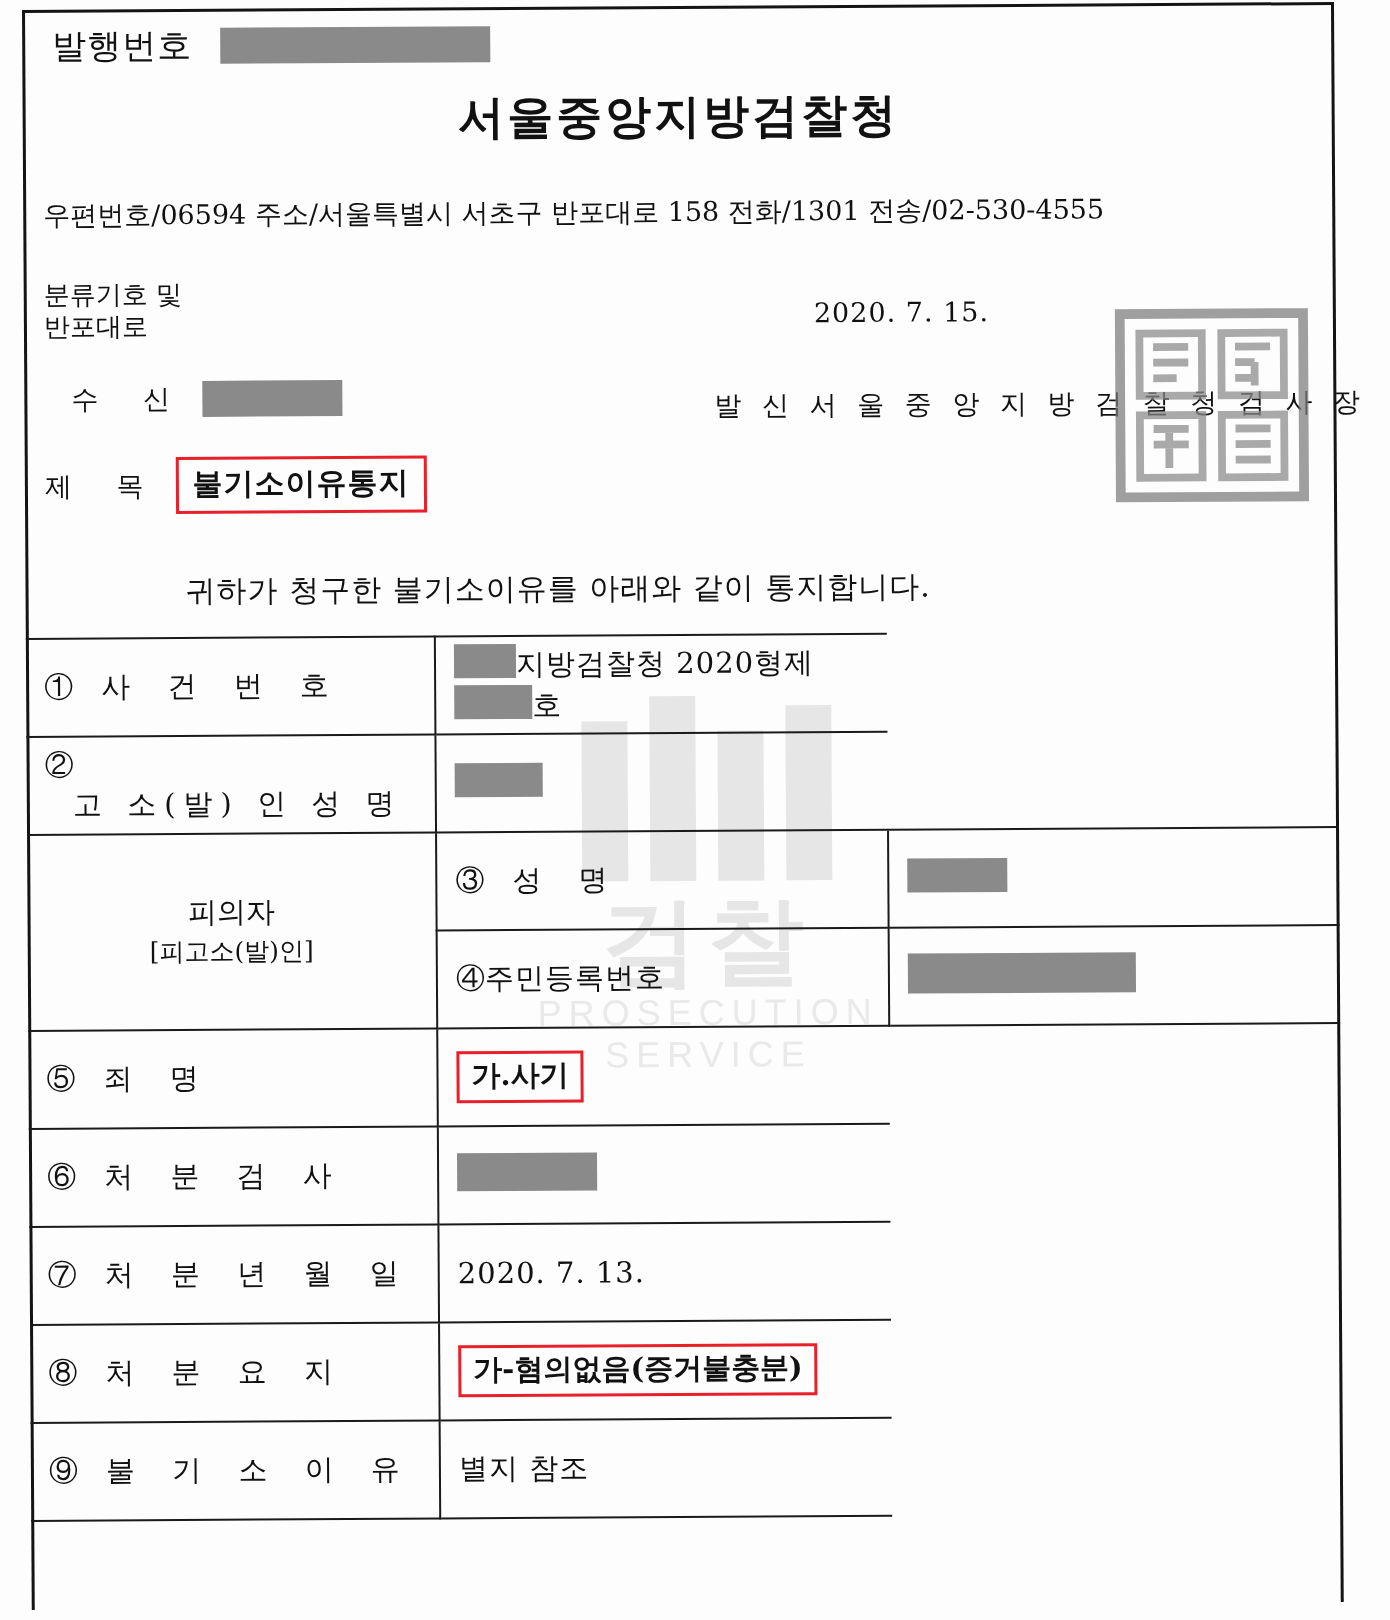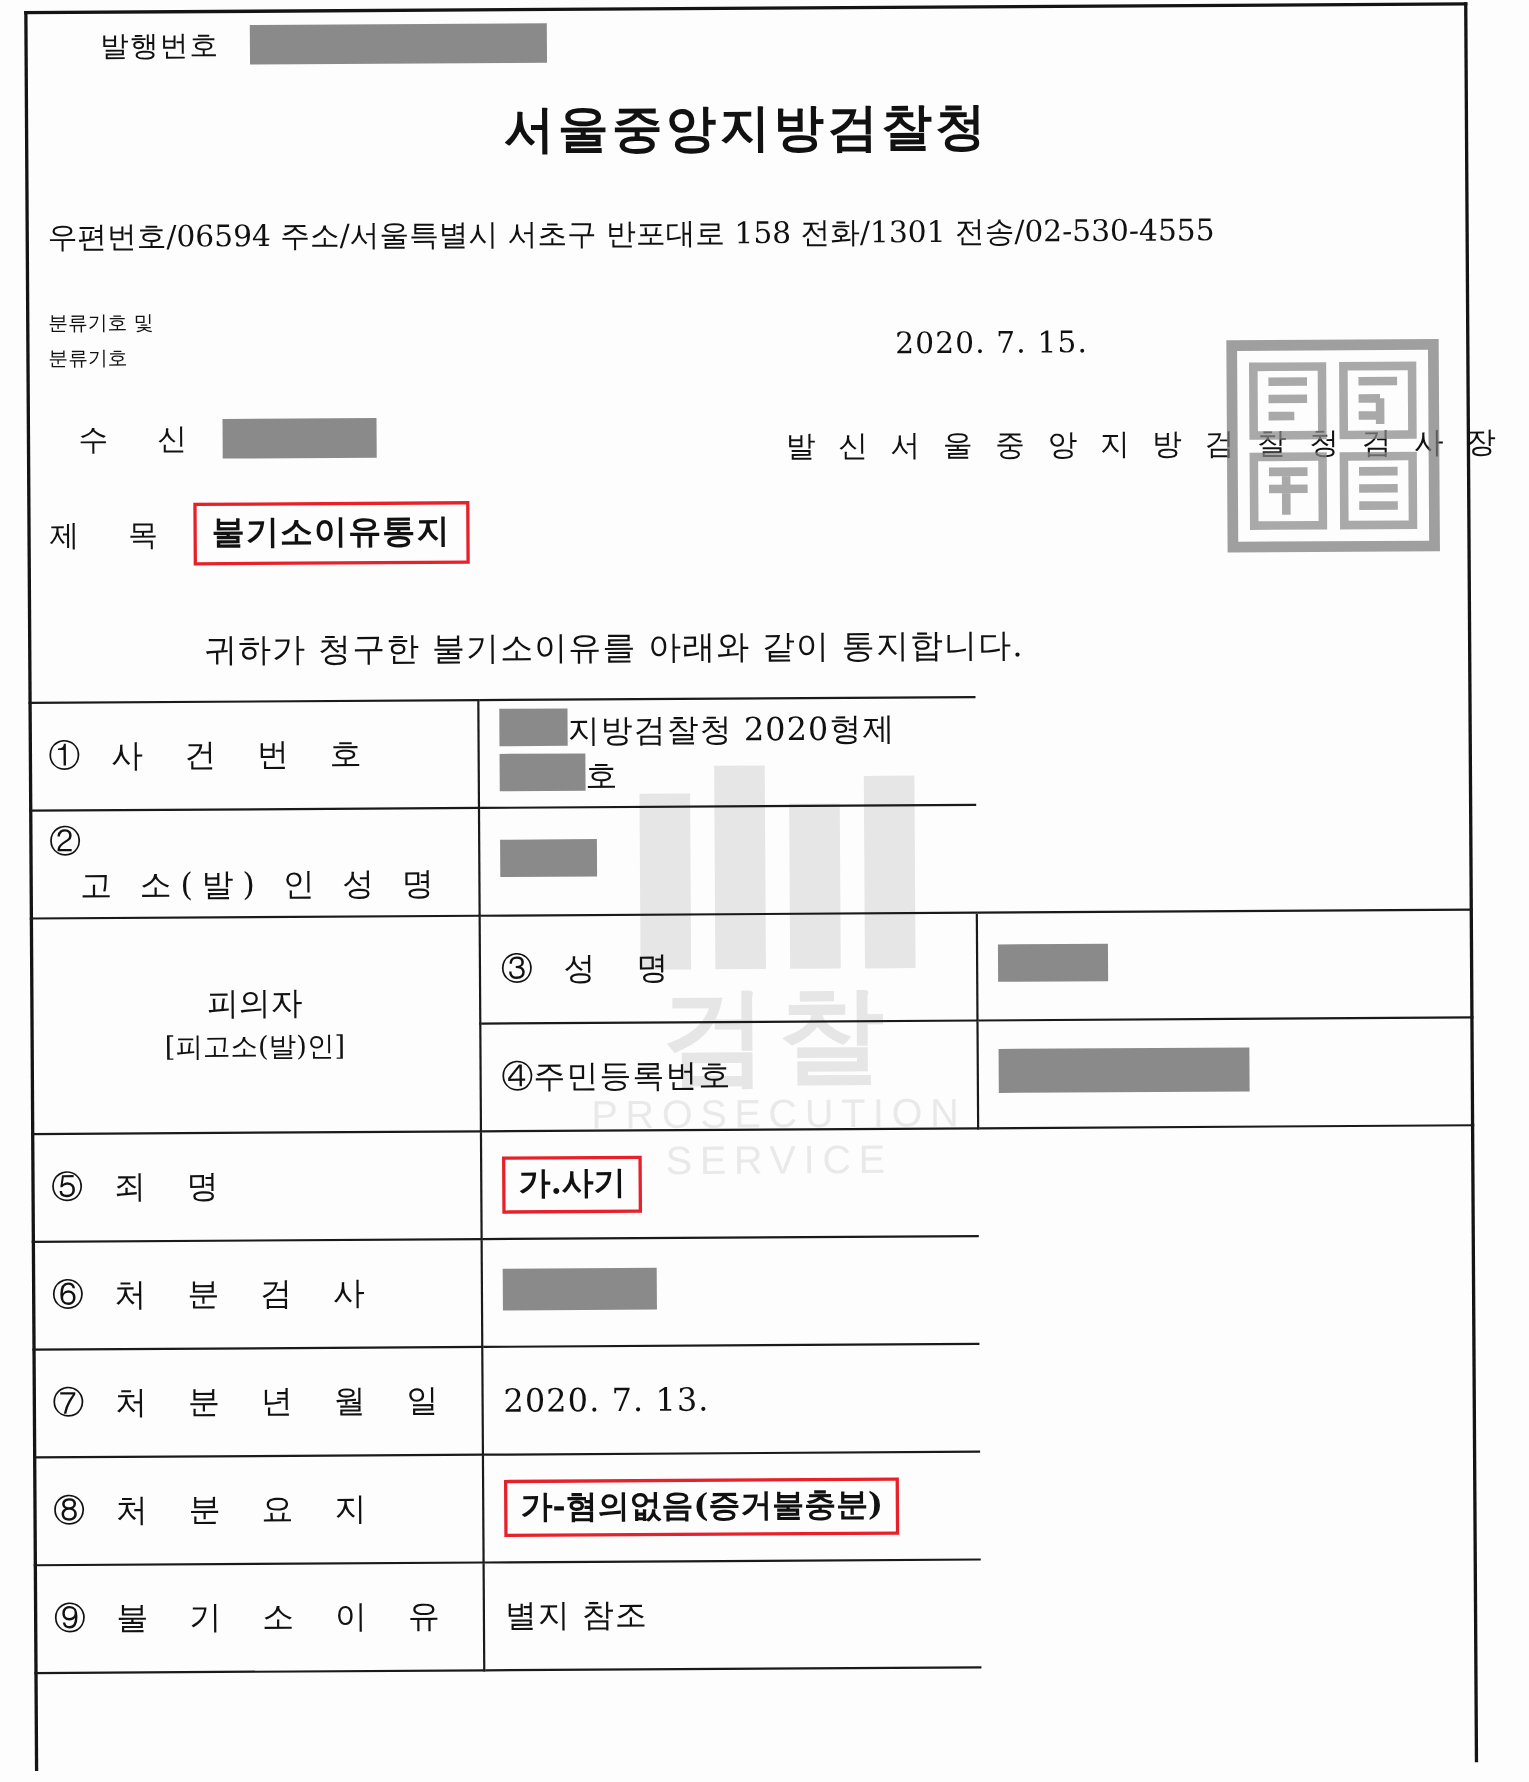--- a/index.html
+++ b/index.html
@@ -45,23 +45,22 @@
 
   
   .issue-row {
     position: absolute;
     left: 30px;
     top: 14px;
     display: flex;
     align-items: center;
   }
   .issue-label {
-    font-size: 26px;
+    font-size: 34px;
     letter-spacing: 1px;
-    margin-left: 39px;
   }
   .redact {
     background: #8a8a8a;
     display: inline-block;
   }
   .redact-issue { width: 270px; height: 36px; margin-left: 28px; }
 
   .org-title {
     position: absolute;
     left: 0;
@@ -79,21 +78,21 @@
     top: 188px;
     font-size: 27px;
     letter-spacing: 0px;
     white-space: nowrap;
   }
 
   .class-label {
     position: absolute;
     left: 20px;
     top: 268px;
-    font-size: 18px;
+    font-size: 26px;
     line-height: 34px;
   }
   .class-label .l2 { display: block; margin-top: -2px; }
 
   .date-right {
     position: absolute;
     left: 790px;
     top: 292px;
     font-size: 27px;
     letter-spacing: 1px;
@@ -265,21 +264,21 @@
       <span class="issue-label">발행번호</span>
       <span class="redact redact-issue"></span>
     </div>
 
     <div class="org-title">서울중앙지방검찰청</div>
 
     <div class="addr-line">우편번호/06594 주소/서울특별시 서초구 반포대로 158 전화/1301 전송/02-530-4555</div>
 
     <div class="class-label">
       <span>분류기호 및</span>
-      <span class="l2">분류기호</span>
+      <span class="l2">반포대로</span>
     </div>
 
     <div class="date-right">2020. 7. 15.</div>
 
     <div class="recv-row">
       <span class="lbl">수  신</span>
       <span class="redact redact-recv"></span>
     </div>
 
     <div class="sender-line">발 신  서 울 중 앙 지 방 검 찰 청 검 사 장</div>

